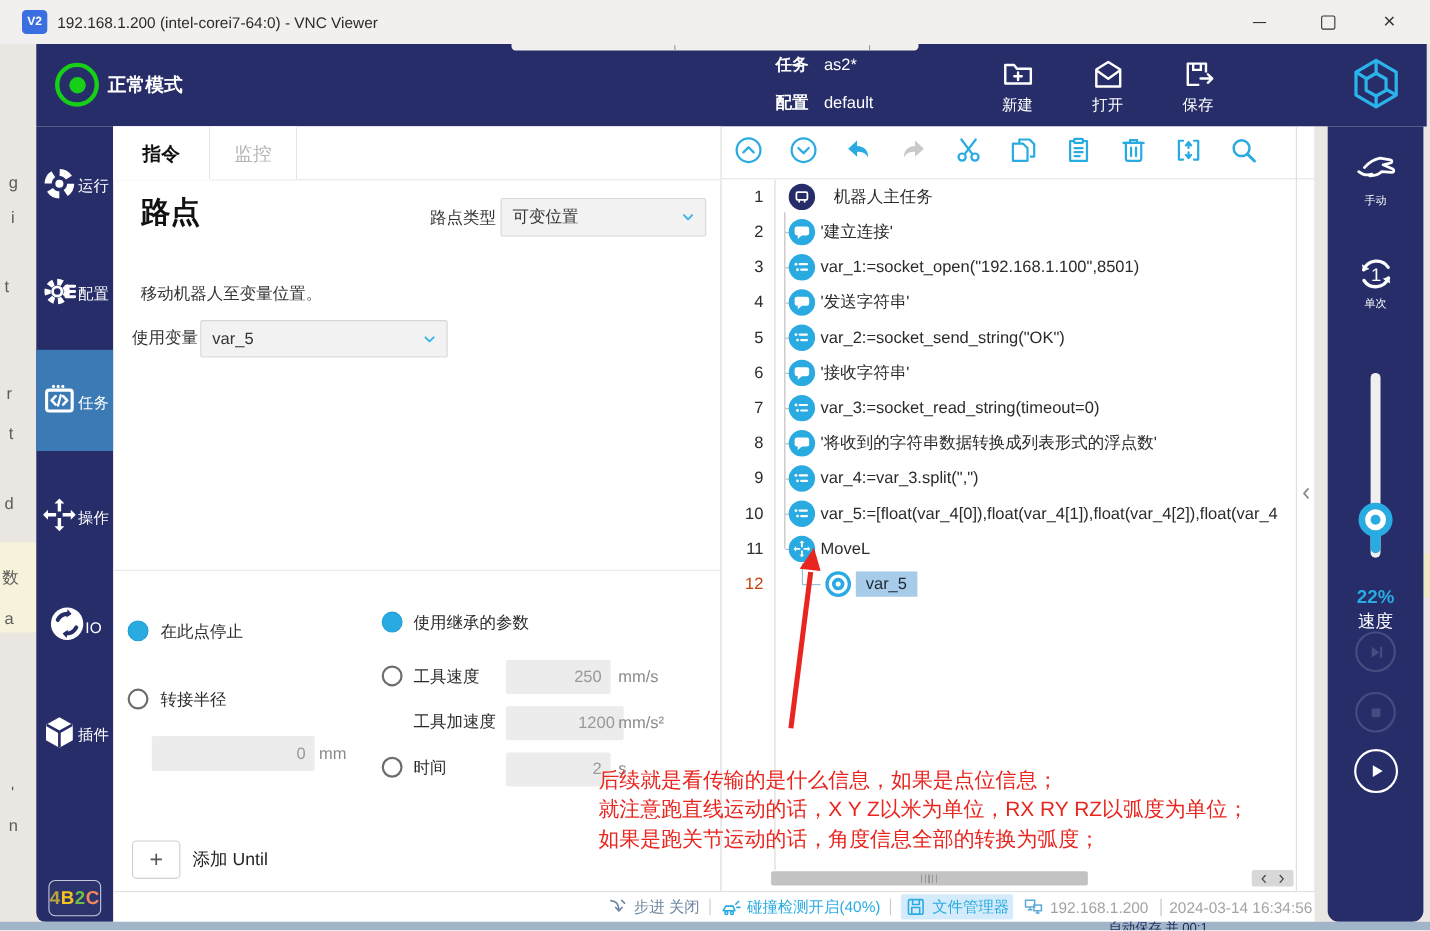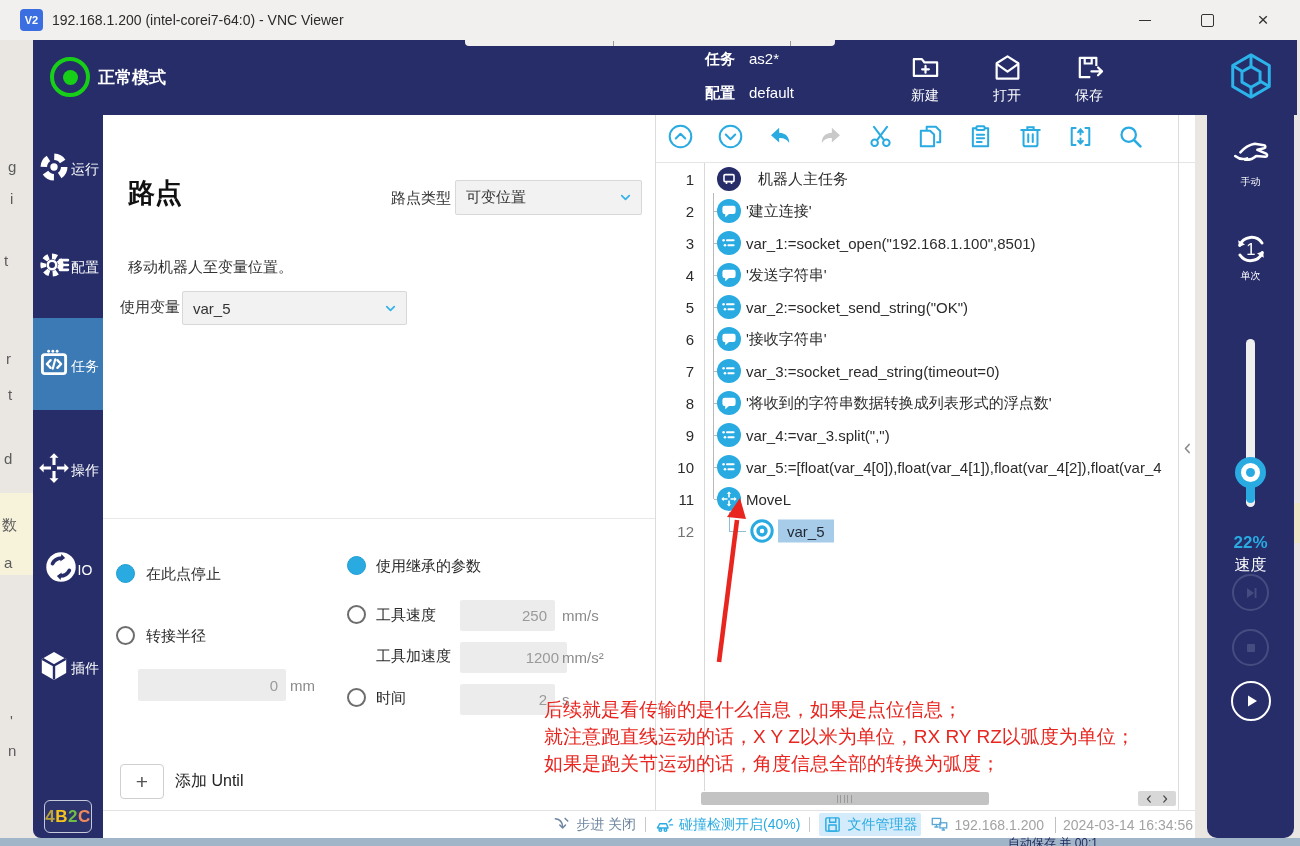--- a/index.html
+++ b/index.html
@@ -85,21 +85,21 @@
   
   .tree-panel{position:absolute;left:655px;top:115px;width:540px;height:695px;background:#fff;border-left:1px solid #dcdcdc;box-sizing:border-box;}
   .tree-toolbar{position:absolute;left:0;top:0;right:0;height:48px;display:flex;align-items:center;
                 padding-left:11px;gap:23px;border-bottom:1px solid #e5e5e5;box-sizing:border-box;}
   .tt-btn{color:#29abe2;} .tt-btn.disabled{color:#c9c9c9;}
   .tt-btn .icn svg{width:27px;height:27px;}
   .tree-rows{position:absolute;left:0;top:48px;width:522px;height:628px;overflow:hidden;}
   .num-divider{position:absolute;left:48px;top:0;height:100%;border-left:1px solid #d9d9d9;}
   .tree-row{position:absolute;left:0;width:100%;height:32px;}
   .tr-num{position:absolute;left:0;top:50%;transform:translateY(-50%);width:38px;text-align:right;font-size:15px;color:#2b2b2b;}
-  .tree-row.selected .tr-num{color:#737373;}
+  .tree-row.selected .tr-num{color:#c2410c;}
   .tr-icon{position:absolute;top:3px;z-index:2;} .tr-icon svg{width:26px;height:26px;}
   .tr-text{position:absolute;top:50%;transform:translateY(-50%);font-size:15px;color:#2b2b2b;white-space:nowrap;}
   .tree-row.selected .tr-text{background:#a6cce9;padding:3px 9px;color:#1f2733;}
   .conn{position:absolute;}
   .trunk{left:57px;top:30px;height:306px;border-left:1px solid #b9b9b9;}
   .stem{left:58px;width:12px;border-top:1px solid #b9b9b9;}
   .elbow-v{left:73px;top:349px;height:19px;border-left:1px solid #8fbdd6;}
   .elbow-h{left:73px;top:368px;width:17px;border-top:1px solid #8fbdd6;}
   .tree-scroll{position:absolute;left:45px;top:677px;width:288px;height:13px;background:#c3c3c3;border-radius:2px;
                display:flex;align-items:center;justify-content:center;}
@@ -304,20 +304,24 @@
       </div>
     <div class="sbl-badge" id="sbl-badge">
         <span style="color: rgb(185, 164, 60);">4</span>
         <span style="color: rgb(245, 197, 29);">B</span>
         <span style="color: rgb(111, 190, 68);">2</span>
         <span style="color: rgb(240, 138, 92);">C</span>
       </div>
   </div>
 
   <div class="main-panel">
+    <div class="tabs">
+      <div class="tab tab-cmd active">指令</div>
+      <div class="tab tab-mon">监控</div>
+    </div>
     <div class="page-title">路点</div>
     <div class="wp-type-label">路点类型</div>
     <div class="dropdown dd-type">
       <span class="dd-value">可变位置</span>
       <span class="dd-chevron icn">
           <svg viewBox="0 0 16 16" fill="none" stroke="currentColor" stroke-width="1.8" stroke-linecap="round" stroke-linejoin="round">
             <path d="M4 6l4 4 4-4"></path>
           </svg>
         </span>
     </div>

